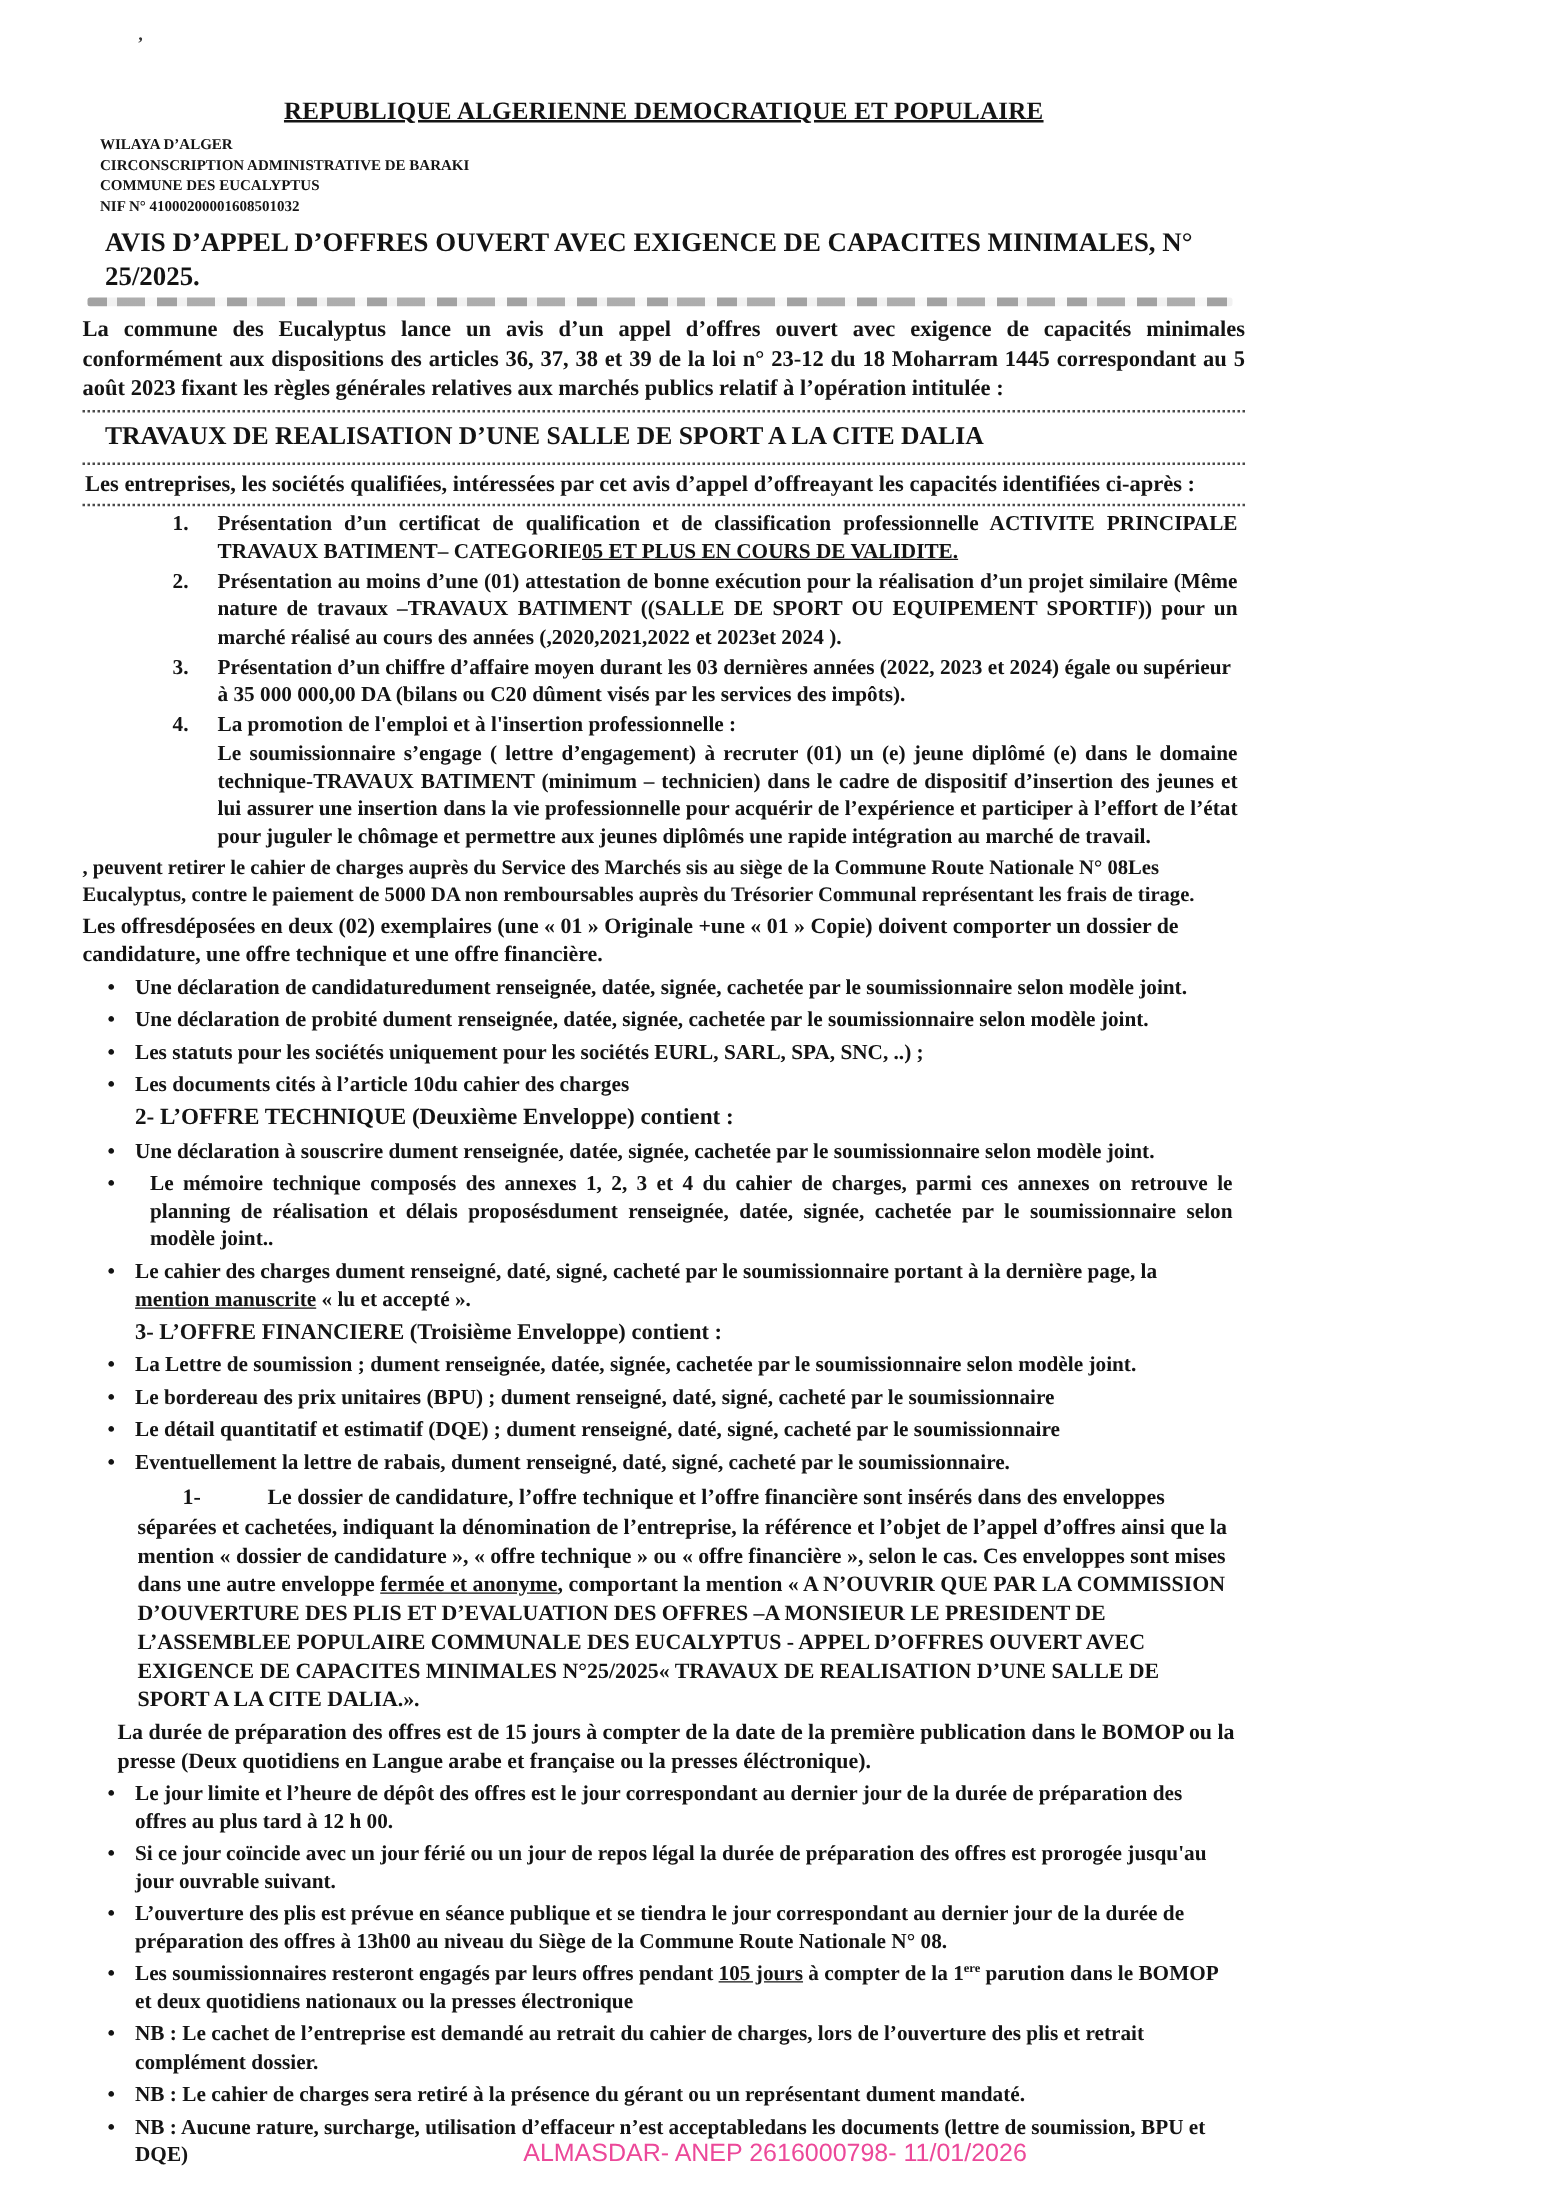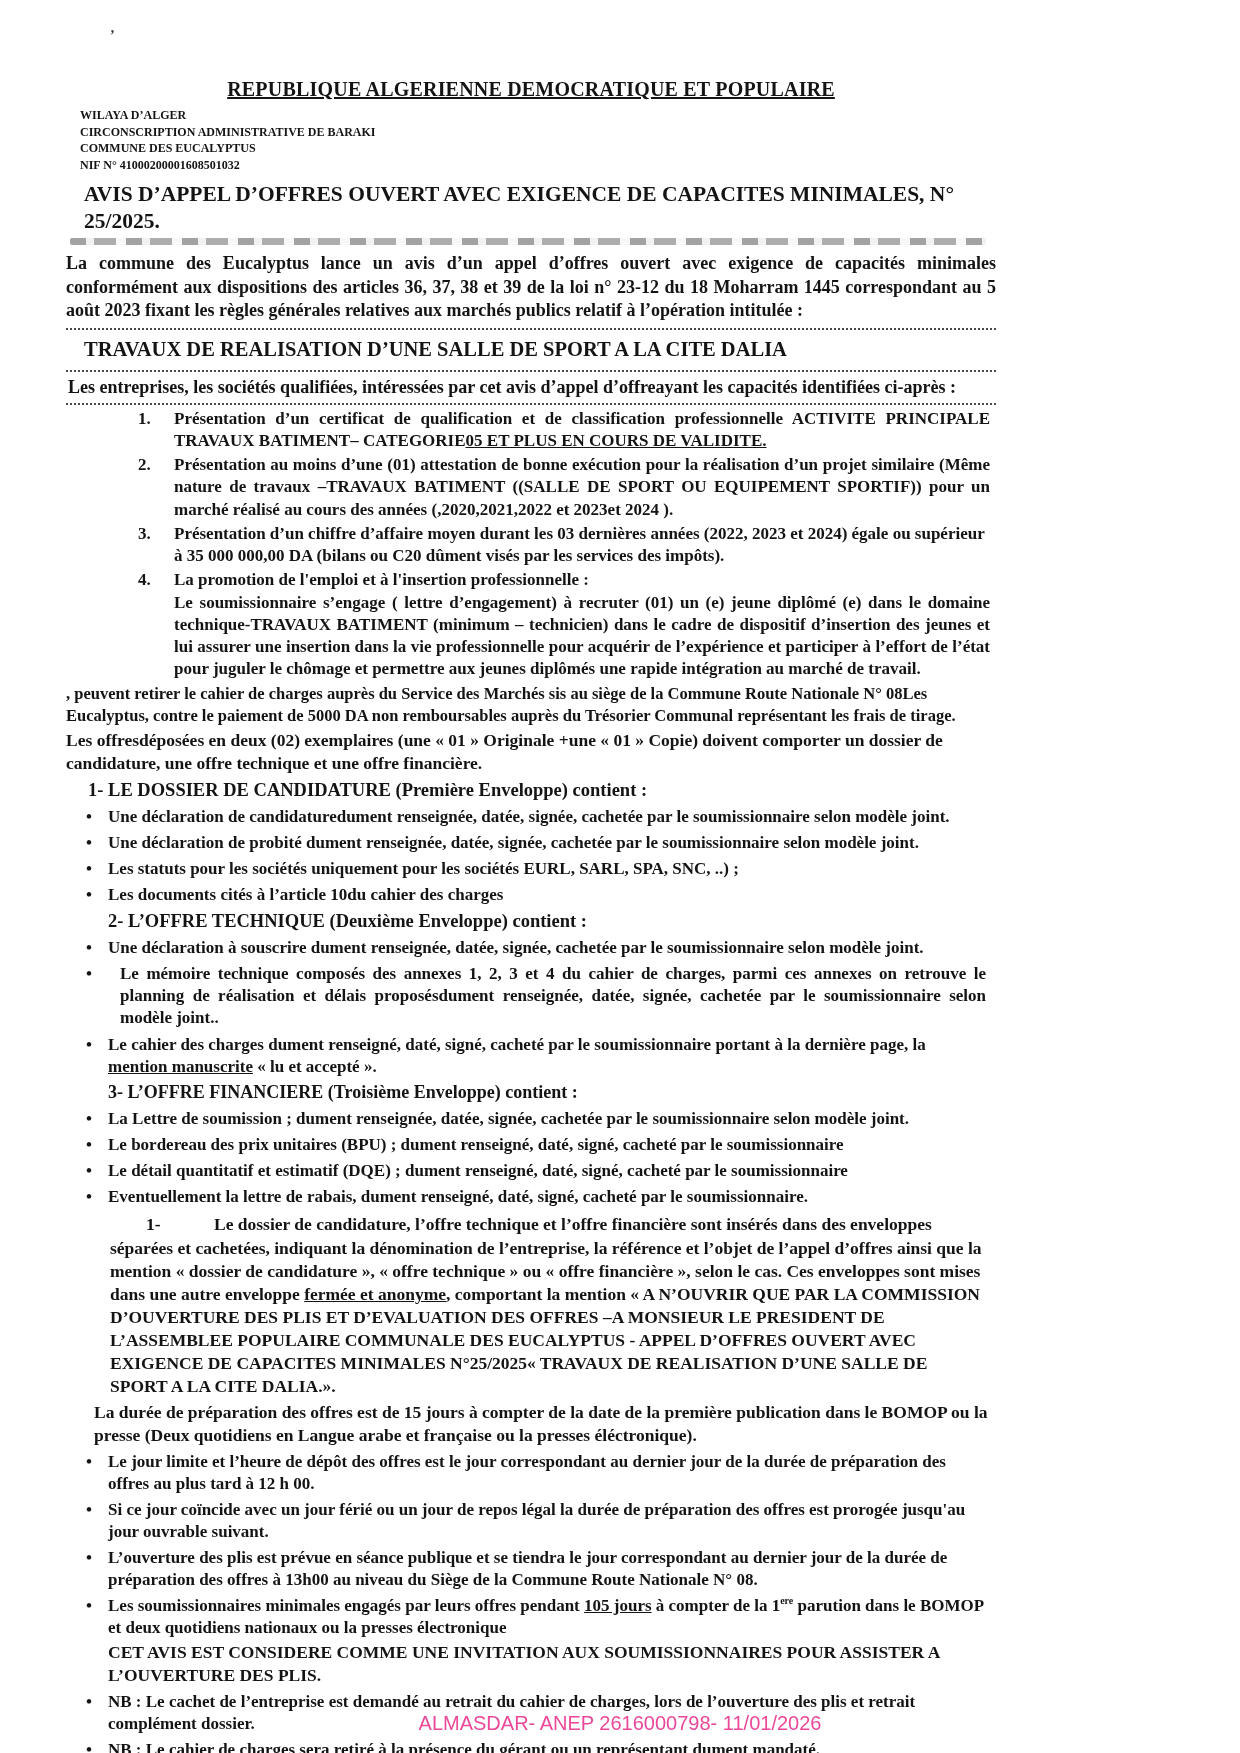--- a/index.html
+++ b/index.html
@@ -198,21 +198,20 @@
       <span class="req-body">
         <div>La promotion de l'emploi et à l'insertion professionnelle :</div>
         <div class="justify req-sub">Le soumissionnaire s’engage ( lettre d’engagement) à recruter (01) un (e) jeune diplômé (e) dans le domaine technique-TRAVAUX BATIMENT (minimum – technicien) dans le cadre de dispositif d’insertion des jeunes et lui assurer une insertion dans la vie professionnelle pour acquérir de l’expérience et participer à l’effort de l’état pour juguler le chômage et permettre aux jeunes diplômés une rapide intégration au marché de travail.</div>
       </span>
     </div>
   </div>
 
   <p class="para withdrawal" style="margin:3px 0 0 0">, peuvent retirer le cahier de charges auprès du Service des Marchés sis au siège de la Commune Route Nationale N° 08Les Eucalyptus, contre le paiement de 5000 DA non remboursables auprès du Trésorier Communal représentant les frais de tirage.</p>
   <p class="para submission" style="margin:3px 0 0 0">Les offresdéposées en deux (02) exemplaires (une « 01 » Originale +une « 01 » Copie) doivent comporter un dossier de candidature, une offre technique et une offre financière.</p>
 
-  <div class="env-heading">1- LE DOSSIER DE CANDIDATURE (Première Enveloppe) contient :</div>
   <ul class="blist">
     <li>Une déclaration de candidaturedument renseignée, datée, signée, cachetée par le soumissionnaire selon modèle joint.</li>
     <li>Une déclaration de probité dument renseignée, datée, signée, cachetée par le soumissionnaire selon modèle joint.</li>
     <li>Les statuts pour les sociétés uniquement pour les sociétés EURL, SARL, SPA, SNC, ..) ;</li>
     <li><span>Les documents cités à l’article 10du cahier des charges</span>
       <div class="env-heading" style="margin-left:0">2- L’OFFRE TECHNIQUE (Deuxième Enveloppe) contient :</div>
     </li>
   </ul>
   <ul class="blist">
     <li>Une déclaration à souscrire dument renseignée, datée, signée, cachetée par le soumissionnaire selon modèle joint.</li>
@@ -227,22 +226,21 @@
   </ul>
 
   <p class="note" style="margin:2px 0 0 0"><span class="note-num">1-</span><span>Le dossier de candidature, l’offre technique et l’offre financière sont insérés dans des enveloppes séparées et cachetées, indiquant la dénomination de l’entreprise, la référence et l’objet de l’appel d’offres ainsi que la mention « dossier de candidature », « offre technique » ou « offre financière », selon le cas. Ces enveloppes sont mises dans une autre enveloppe </span><span class="u">fermée et anonyme</span><span>, comportant la mention « A N’OUVRIR QUE PAR LA COMMISSION D’OUVERTURE DES PLIS ET D’EVALUATION DES OFFRES –A MONSIEUR LE PRESIDENT DE L’ASSEMBLEE POPULAIRE COMMUNALE DES EUCALYPTUS - APPEL D’OFFRES OUVERT AVEC EXIGENCE DE CAPACITES MINIMALES N°25/2025« TRAVAUX DE REALISATION D’UNE SALLE DE SPORT A LA CITE DALIA.».</span></p>
 
   <div class="duration">La durée de préparation des offres est de 15 jours à compter de la date de la première publication dans le BOMOP ou la presse (Deux quotidiens en Langue arabe et française ou la presses éléctronique).</div>
 
   <ul class="blist">
     <li>Le jour limite et l’heure de dépôt des offres est le jour correspondant au dernier jour de la durée de préparation des offres au plus tard à 12 h 00.</li>
     <li>Si ce jour coïncide avec un jour férié ou un jour de repos légal la durée de préparation des offres est prorogée jusqu'au jour ouvrable suivant.</li>
     <li>L’ouverture des plis est prévue en séance publique et se tiendra le jour correspondant au dernier jour de la durée de préparation des offres à 13h00 au niveau du Siège de la Commune Route Nationale N° 08.</li>
-    <li><span>Les soumissionnaires minimales engagés par leurs offres pendant </span><span class="u">105 jours</span><span> à compter de la 1</span><sup>ere</sup><span> parution dans le BOMOP et deux quotidiens nationaux ou la presses électronique</span>
-      <div class="invitation">CET AVIS EST CONSIDERE COMME UNE INVITATION AUX SOUMISSIONNAIRES POUR ASSISTER A L’OUVERTURE DES PLIS.</div>
+    <li><span>Les soumissionnaires resteront engagés par leurs offres pendant </span><span class="u">105 jours</span><span> à compter de la 1</span><sup>ere</sup><span> parution dans le BOMOP et deux quotidiens nationaux ou la presses électronique</span>
     </li>
     <li>NB : Le cachet de l’entreprise est demandé au retrait du cahier de charges, lors de l’ouverture des plis et retrait complément dossier.</li>
     <li>NB : Le cahier de charges sera retiré à la présence du gérant ou un représentant dument mandaté.</li>
     <li>NB : Aucune rature, surcharge, utilisation d’effaceur n’est acceptabledans les documents (lettre de soumission, BPU et DQE)</li>
   </ul>
 
   <div class="signature">
     <div>LE PRESIDENT DE LA COMMUNE</div>
     <div>DES EUCALYPTUS</div>
   </div>

